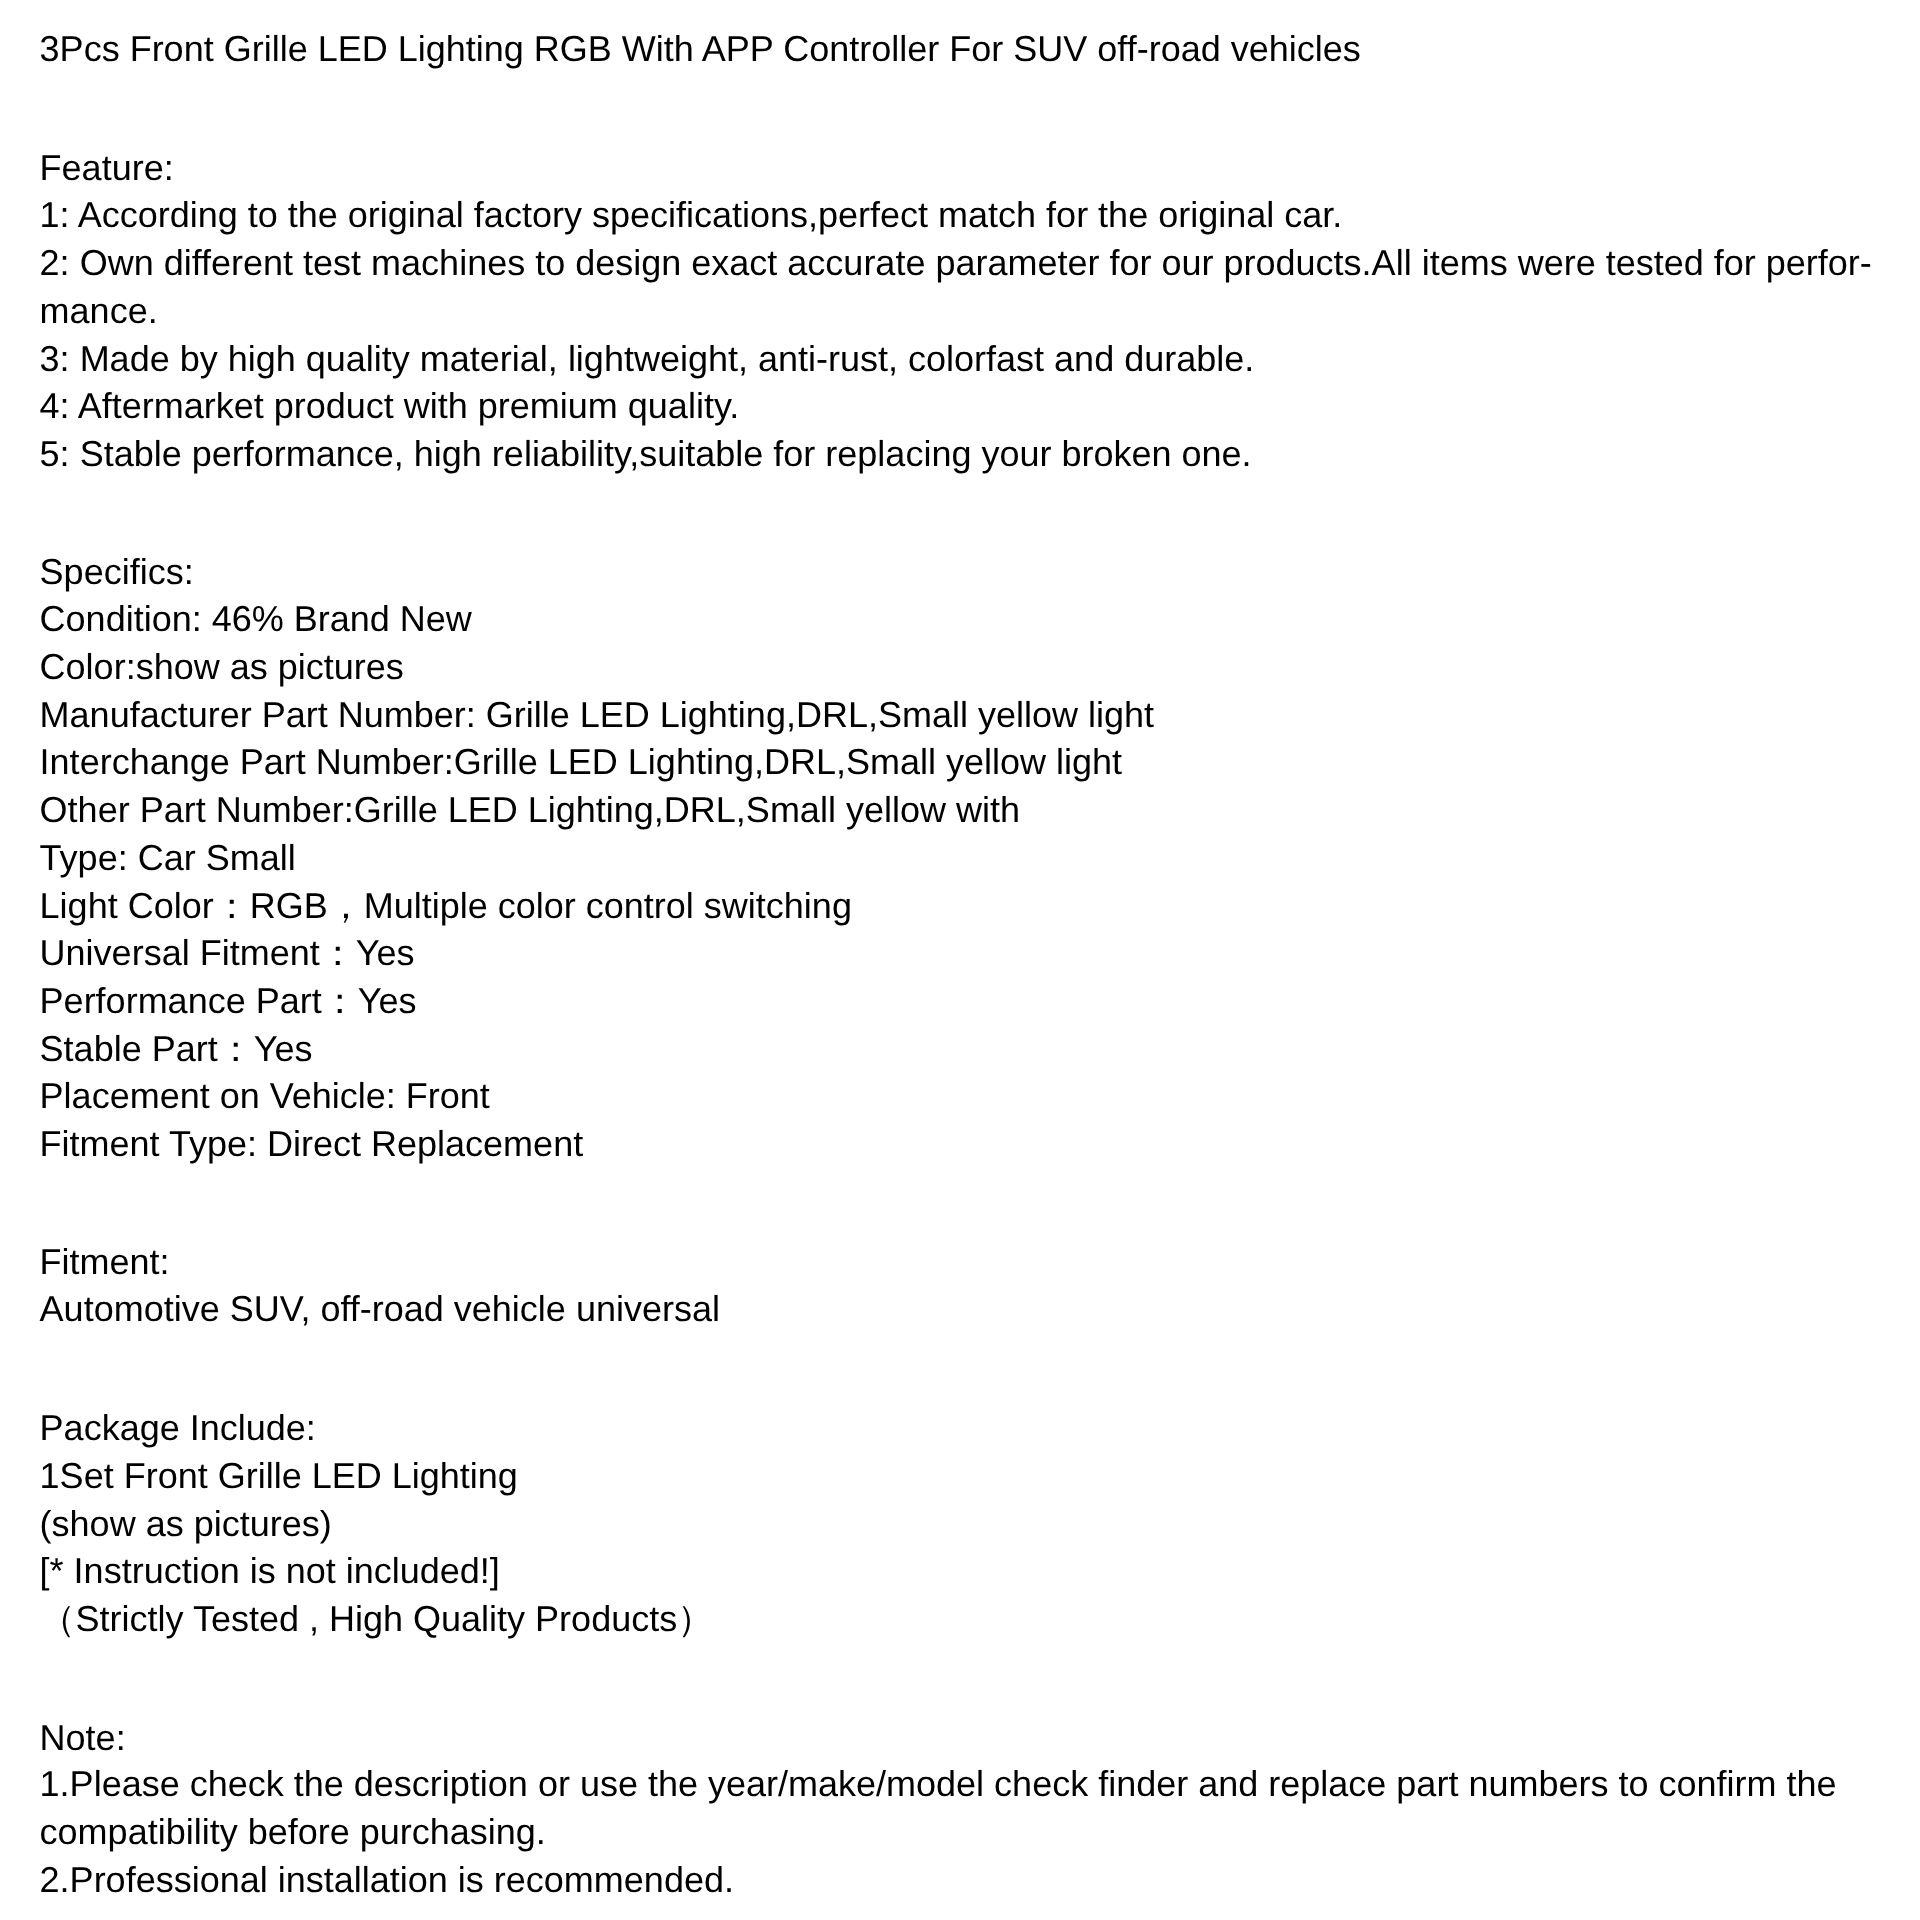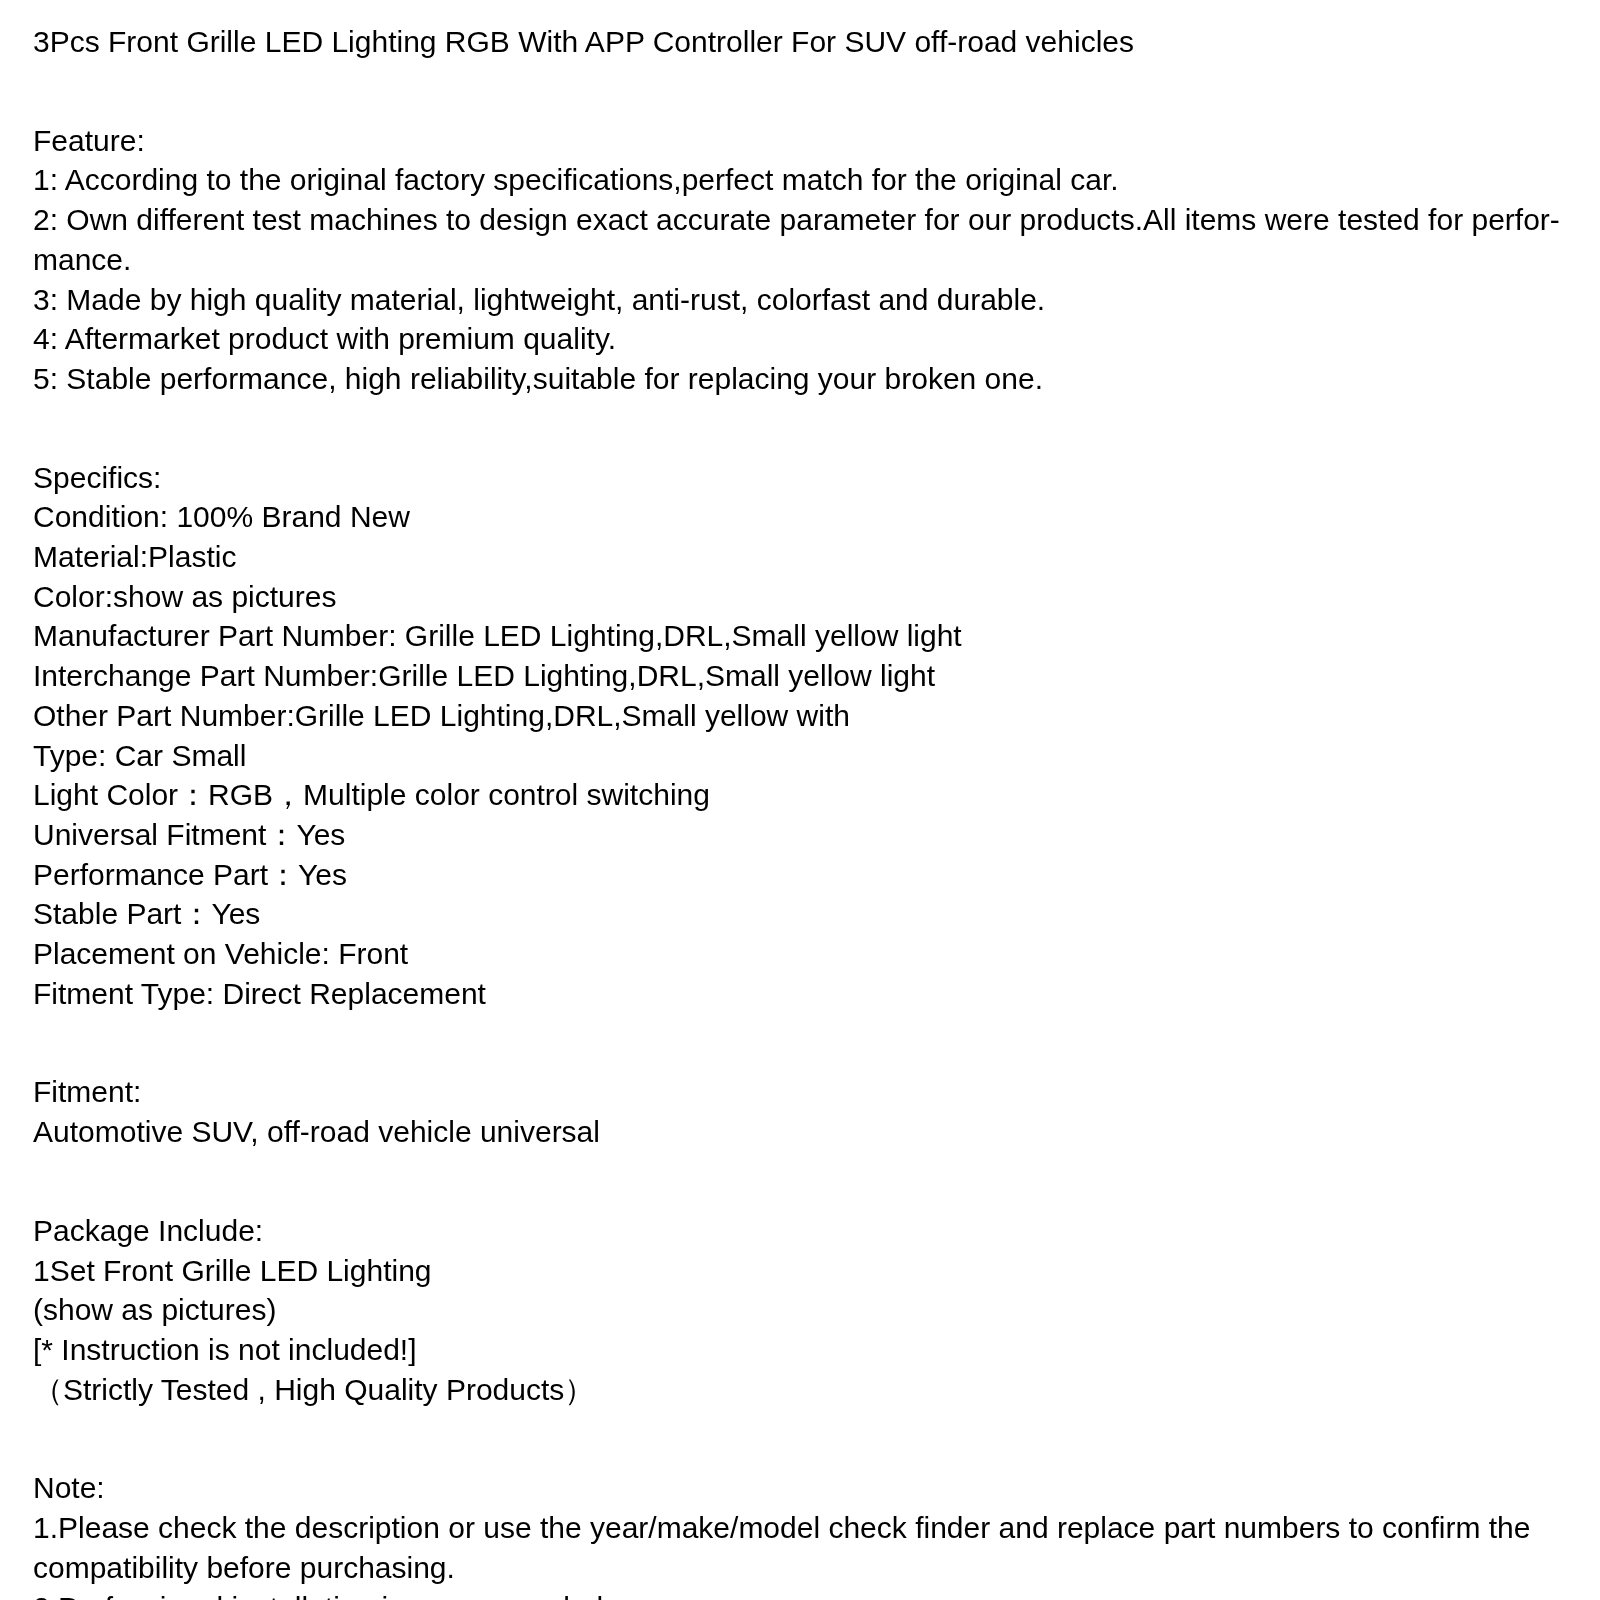--- a/index.html
+++ b/index.html
@@ -40,22 +40,21 @@
     <div class="line">1: According to the original factory specifications,perfect match for the original car.</div>
     <div class="line">2: Own different test machines to design exact accurate parameter for our products.All items were tested for perfor-</div>
     <div class="line">mance.</div>
     <div class="line">3: Made by high quality material, lightweight, anti-rust, colorfast and durable.</div>
     <div class="line">4: Aftermarket product with premium quality.</div>
     <div class="line">5: Stable performance, high reliability,suitable for replacing your broken one.</div>
   </section>
 
   <section class="section">
     <div class="line">Specifics:</div>
-    <div class="line">Condition: 100% Brand New</div>
-    <div class="line">Material:Plastic</div>
+    <div class="line">Condition: 46% Brand New</div>
     <div class="line">Color:show as pictures</div>
     <div class="line">Manufacturer Part Number: Grille LED Lighting,DRL,Small yellow light</div>
     <div class="line">Interchange Part Number:Grille LED Lighting,DRL,Small yellow light</div>
     <div class="line">Other Part Number:Grille LED Lighting,DRL,Small yellow with</div>
     <div class="line">Type: Car Small</div>
     <div class="line">Light Color：RGB，Multiple color control switching</div>
     <div class="line">Universal Fitment：Yes</div>
     <div class="line">Performance Part：Yes</div>
     <div class="line">Stable Part：Yes</div>
     <div class="line">Placement on Vehicle: Front</div>

